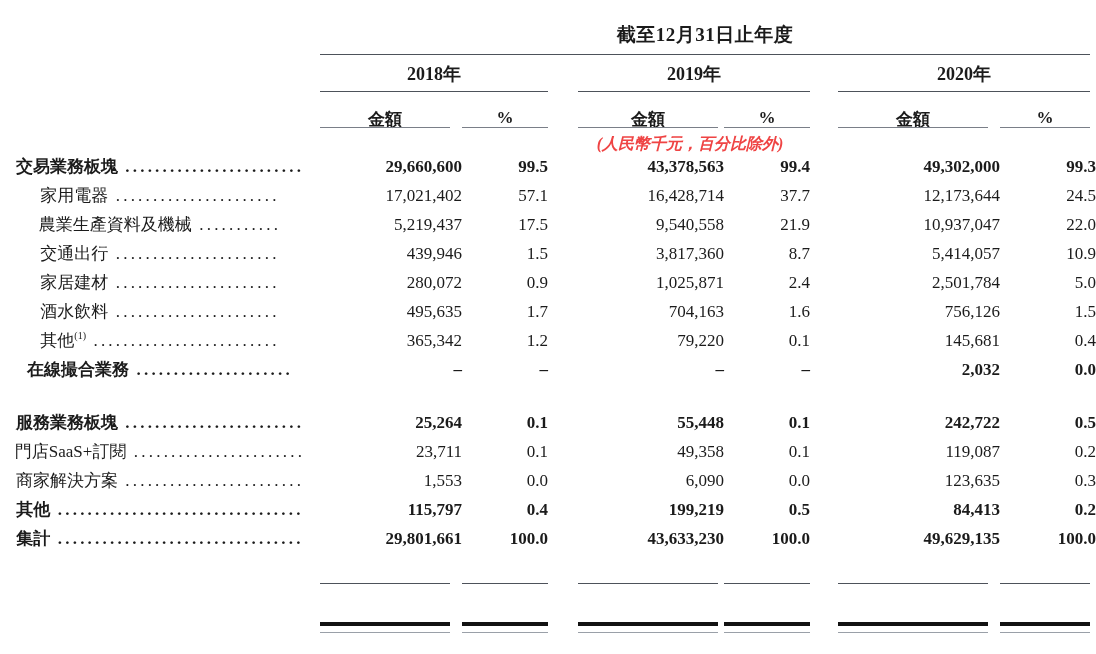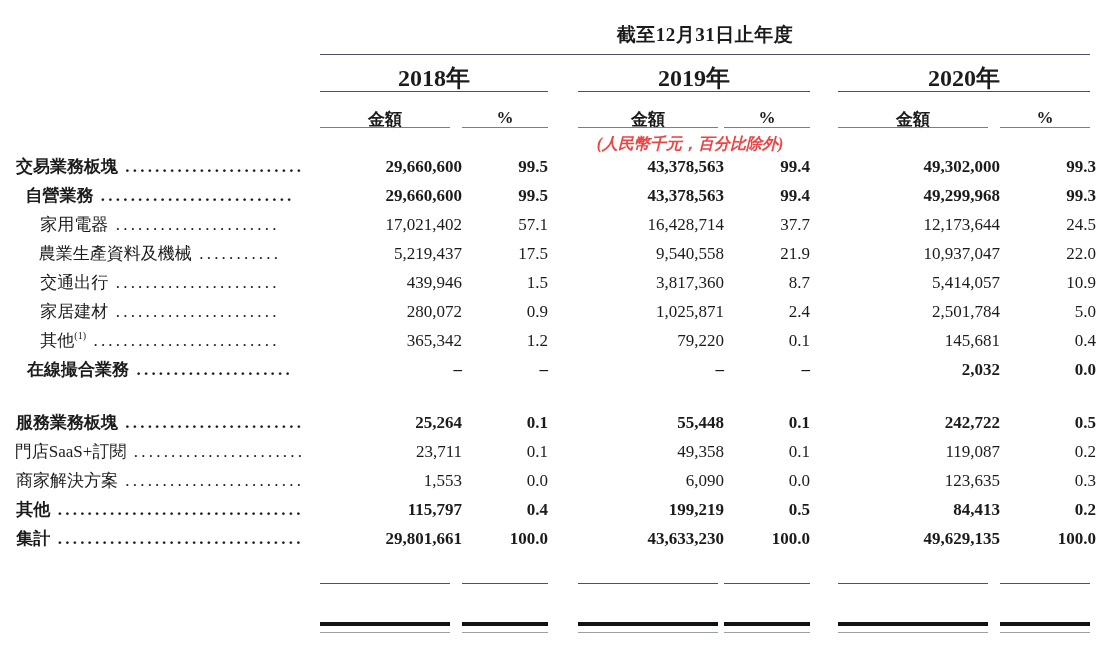--- a/index.html
+++ b/index.html
@@ -47,21 +47,21 @@
     height: 4px;
   }
   .rule.thin-under {
     background: #9aa0a8;
     height: 1px;
   }
 
   .yr {
     position: absolute;
     text-align: center;
-    font-size: 24px;
+    font-size: 18px;
     font-weight: 700;
     top: 62px;
   }
   .subhdr {
     position: absolute;
     text-align: center;
     font-size: 17px;
     font-weight: 700;
     top: 108px;
   }
@@ -188,31 +188,20 @@
           <td class="num b">29,660,600</td>
           <td class="pct b">99.5</td>
           <td></td>
           <td class="num b">43,378,563</td>
           <td class="pct b">99.4</td>
           <td></td>
           <td class="num b">49,302,000</td>
           <td class="pct b">99.3</td>
         </tr>
         <tr>
-          <td class="lbl ind1"><span class="lead b"><span class="leadtext">自營業務</span><span class="dots"> ..........................</span></span></td>
-          <td class="num b">29,660,600</td>
-          <td class="pct b">99.5</td>
-          <td></td>
-          <td class="num b">43,378,563</td>
-          <td class="pct b">99.4</td>
-          <td></td>
-          <td class="num b">49,299,968</td>
-          <td class="pct b">99.3</td>
-        </tr>
-        <tr>
           <td class="lbl ind2"><span class="lead"><span class="leadtext">家用電器</span><span class="dots"> ......................</span></span></td>
           <td class="num">17,021,402</td>
           <td class="pct">57.1</td>
           <td></td>
           <td class="num">16,428,714</td>
           <td class="pct">37.7</td>
           <td></td>
           <td class="num">12,173,644</td>
           <td class="pct">24.5</td>
         </tr>
@@ -241,20 +230,31 @@
         <tr>
           <td class="lbl ind2"><span class="lead"><span class="leadtext">家居建材</span><span class="dots"> ......................</span></span></td>
           <td class="num">280,072</td>
           <td class="pct">0.9</td>
           <td></td>
           <td class="num">1,025,871</td>
           <td class="pct">2.4</td>
           <td></td>
           <td class="num">2,501,784</td>
           <td class="pct">5.0</td>
+        </tr>
+        <tr>
+          <td class="lbl ind2"><span class="lead"><span class="leadtext">酒水飲料</span><span class="dots"> ......................</span></span></td>
+          <td class="num">495,635</td>
+          <td class="pct">1.7</td>
+          <td></td>
+          <td class="num">704,163</td>
+          <td class="pct">1.6</td>
+          <td></td>
+          <td class="num">756,126</td>
+          <td class="pct">1.5</td>
         </tr>
         <tr>
           <td class="lbl ind2"><span class="lead"><span class="leadtext">其他</span><sup class="fn">(1)</sup><span class="dots"> .........................</span></span></td>
           <td class="num">365,342</td>
           <td class="pct">1.2</td>
           <td></td>
           <td class="num">79,220</td>
           <td class="pct">0.1</td>
           <td></td>
           <td class="num">145,681</td>

